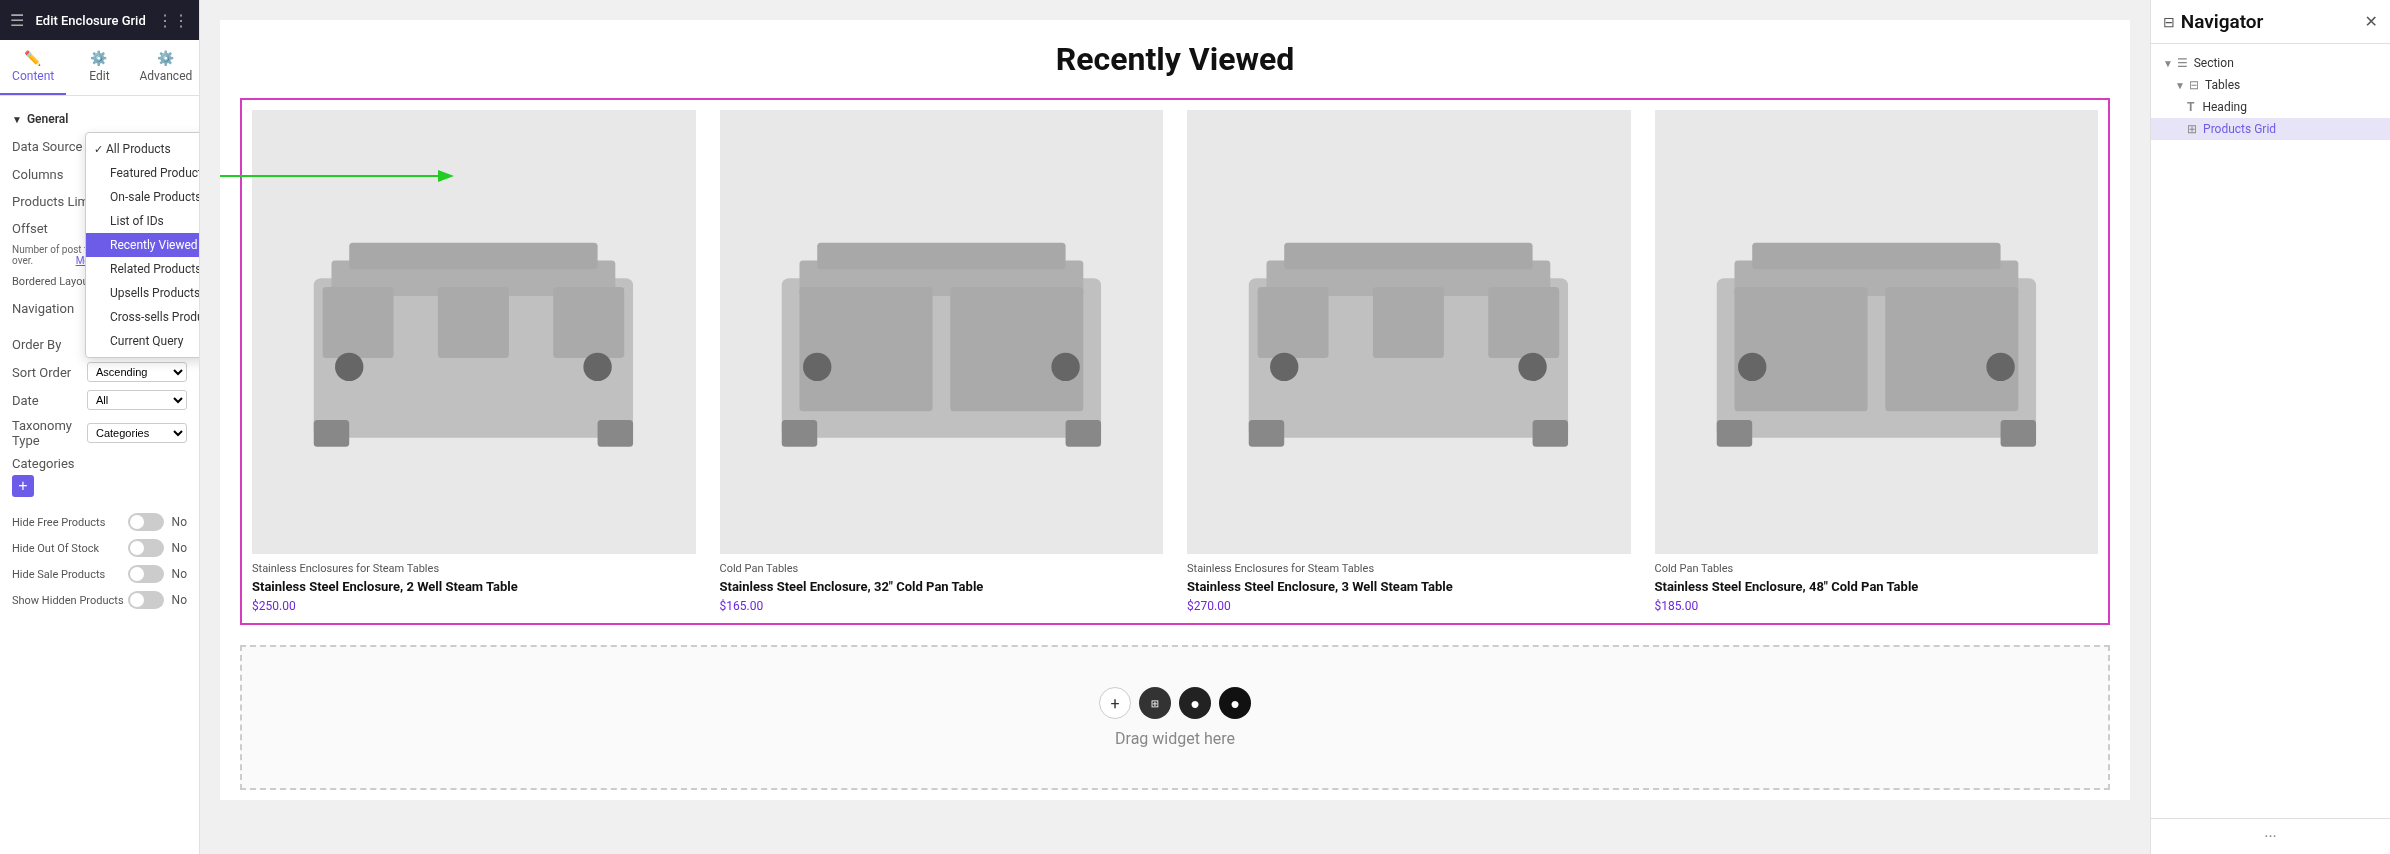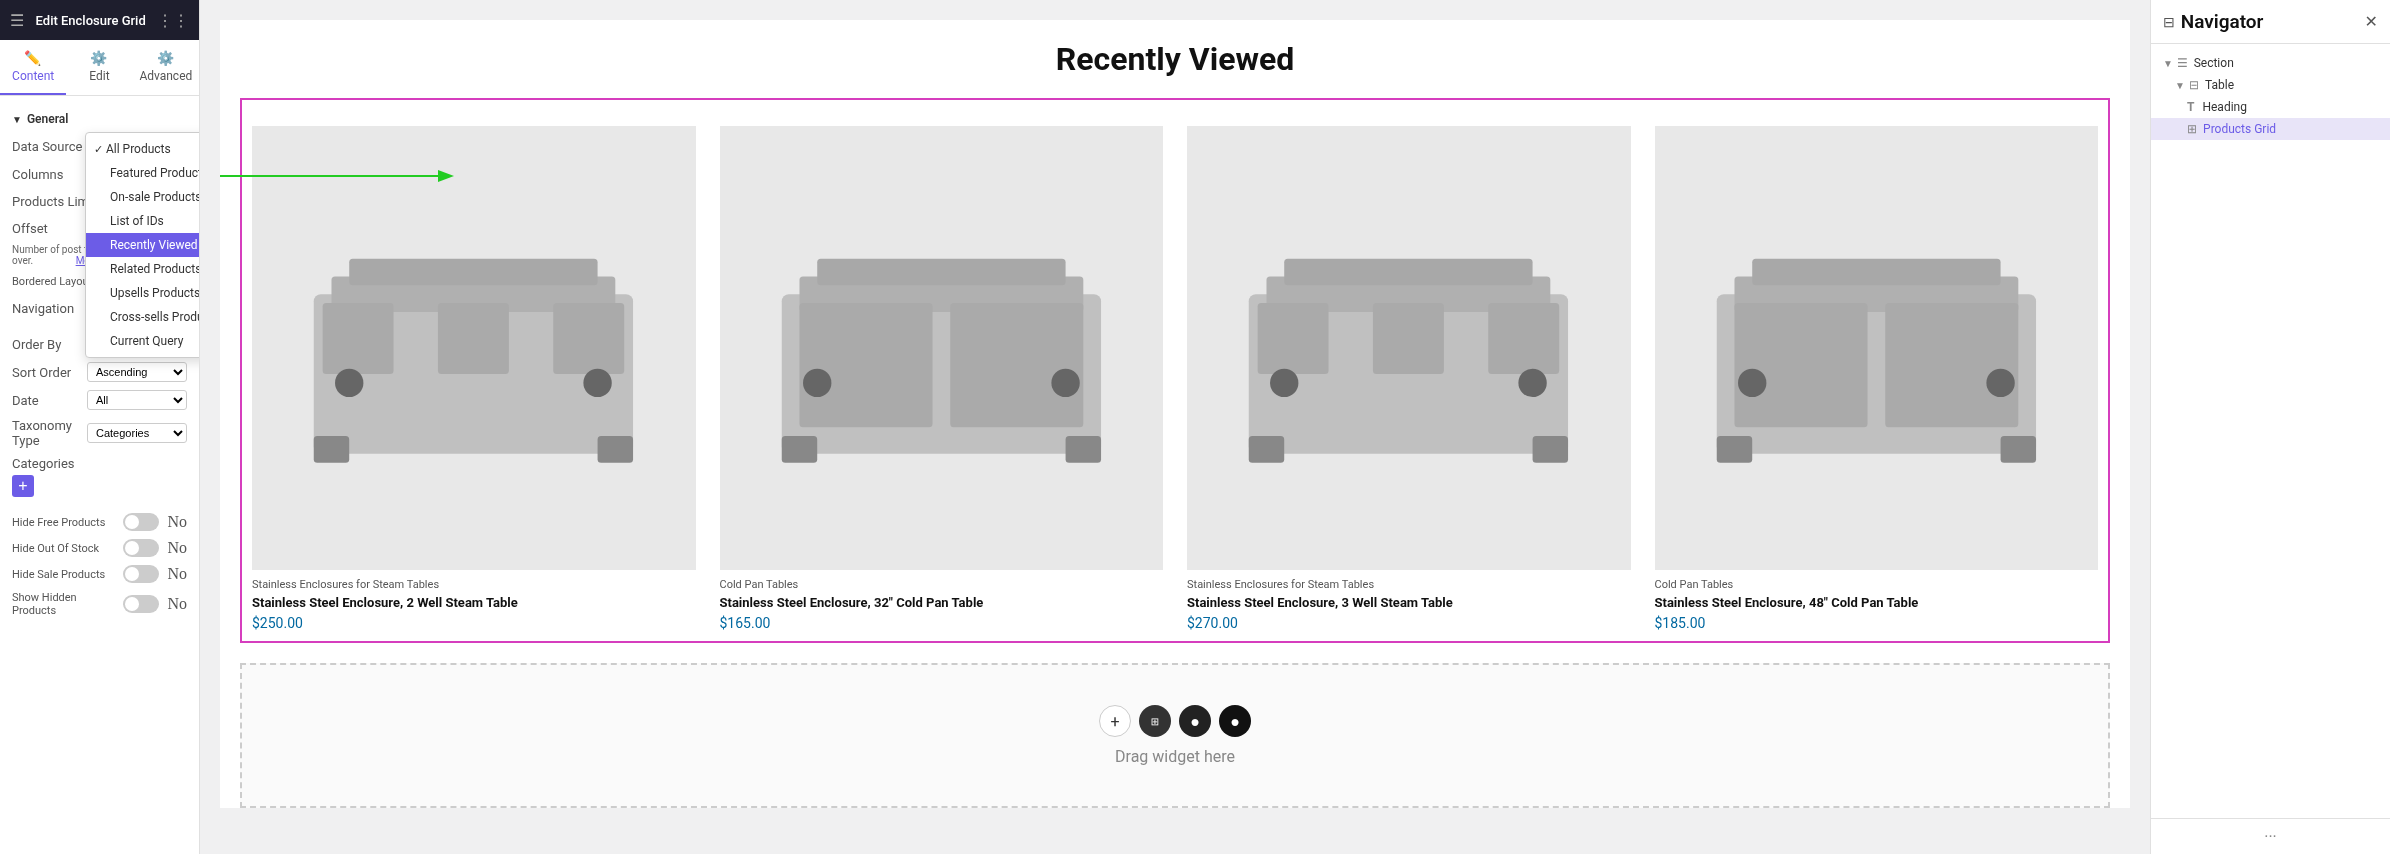--- a/index.html
+++ b/index.html
@@ -23,21 +23,21 @@
     .field-label { font-size: 13px; color: #555; flex: 1; }
     .field-value { flex: 1; display: flex; align-items: center; justify-content: flex-end; }
 
     select.field-select { font-size: 11px; border: 1px solid #ccc; border-radius: 3px; padding: 2px 4px; background: #fff; width: 100%; max-width: 100px; }
     .columns-icon { font-size: 14px; color: #555; cursor: pointer; }
 
     .toggle { width: 36px; height: 18px; background: #ccc; border-radius: 9px; position: relative; cursor: pointer; }
     .toggle.off { background: #ccc; }
     .toggle::after { content: ''; position: absolute; width: 14px; height: 14px; background: #fff; border-radius: 50%; top: 2px; left: 2px; transition: left 0.2s; }
     .toggle.off::after { left: 2px; }
-    .toggle-label { font-size: 16px; color: #555; margin-left: 4px; font-family: Liberation Serif, serif; }
+    .toggle-label { font-size: 12px; color: #555; margin-left: 4px; }
 
     .number-input { width: 60px; font-size: 11px; border: 1px solid #ccc; border-radius: 3px; padding: 2px 4px; }
     .products-limit-row { padding: 4px 12px; display: flex; align-items: center; justify-content: space-between; }
     
     .categories-row { padding: 4px 12px; }
     .add-category-btn { width: 22px; height: 22px; background: #6c5ce7; color: #fff; border: none; border-radius: 3px; cursor: pointer; font-size: 16px; display: flex; align-items: center; justify-content: center; }
 
     .offset-note { padding: 2px 12px; font-size: 10px; color: #666; }
     .offset-note a { color: #6c5ce7; margin-left: 40px; }
 
@@ -51,27 +51,27 @@
 
     
     .green-arrow { position: absolute; top: 166px; left: 220px; z-index: 50; pointer-events: none; }
 
     
     .main-content { flex: 1; background: #f0f0f1; overflow: auto; padding: 20px; }
     .canvas { background: #fff; min-height: 780px; }
     .page-title { text-align: center; font-size: 32px; font-weight: 700; padding: 20px 0 10px; color: #111; }
 
     .products-grid-wrapper { border: 2px solid #d63dbe; margin: 10px 20px; padding: 10px; }
-    .products-grid { display: grid; grid-template-columns: repeat(4, 1fr); gap: 24px; margin-top: 16px; }
+    .products-grid { display: grid; grid-template-columns: repeat(4, 1fr); gap: 24px; }
     .product-card { border: none; }
     .product-image { width: 100%; aspect-ratio: 1; background: #e8e8e8; display: flex; align-items: center; justify-content: center; overflow: hidden; }
     .product-image svg { width: 80%; height: 80%; }
     .product-category { font-size: 11px; color: #555; margin-top: 8px; }
     .product-name { font-size: 13px; font-weight: 700; color: #111; margin-top: 4px; line-height: 1.3; }
-    .product-price { font-size: 14px; color: #0369a1; margin-top: 4px; }
+    .product-price { font-size: 12px; color: #6d28d9; margin-top: 4px; }
 
     
     .drop-zone { border: 2px dashed #ccc; margin: 20px; padding: 40px 20px; display: flex; align-items: center; justify-content: center; flex-direction: column; gap: 10px; background: #fafafa; }
     .drop-zone-buttons { display: flex; gap: 8px; }
     .drop-btn { width: 32px; height: 32px; border-radius: 50%; display: flex; align-items: center; justify-content: center; cursor: pointer; font-size: 16px; }
     .drop-btn.plus { background: #fff; border: 1px solid #ccc; color: #333; }
     .drop-btn.grid { background: #333; border: none; color: #fff; font-size: 12px; }
     .drop-btn.dark { background: #222; border: none; color: #fff; }
     .drop-btn.darker { background: #111; border: none; color: #fff; }
     .drop-text { font-size: 16px; color: #888; }
@@ -380,21 +380,21 @@
 
     <div class="nav-item">
       <span class="chevron">▼</span>
       <span class="icon">☰</span>
       <span>Section</span>
     </div>
 
     <div class="nav-item nav-indent-1">
       <span class="chevron">▼</span>
       <span class="icon">⊟</span>
-      <span>Table</span>
+      <span>Tables</span>
     </div>
 
     <div class="nav-item nav-indent-2">
       <span class="icon" style="font-weight:bold;margin-right:4px;">T</span>
       <span>Heading</span>
     </div>
 
     <div class="nav-item nav-indent-2 active">
       <span class="icon">⊞</span>
       <span>Products Grid</span>

